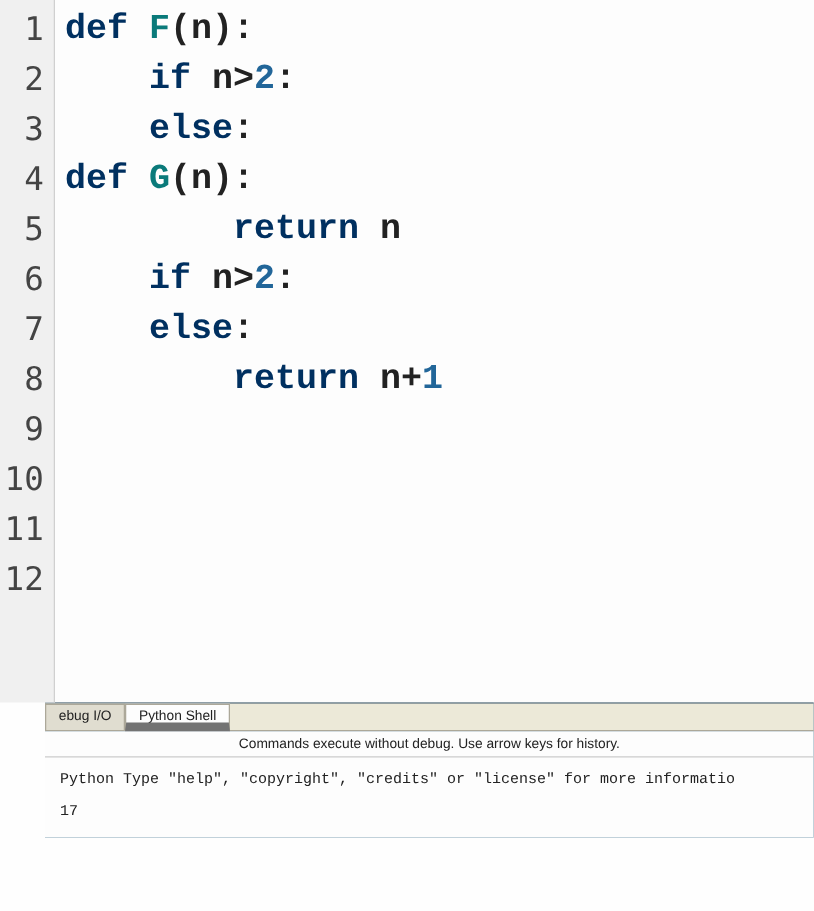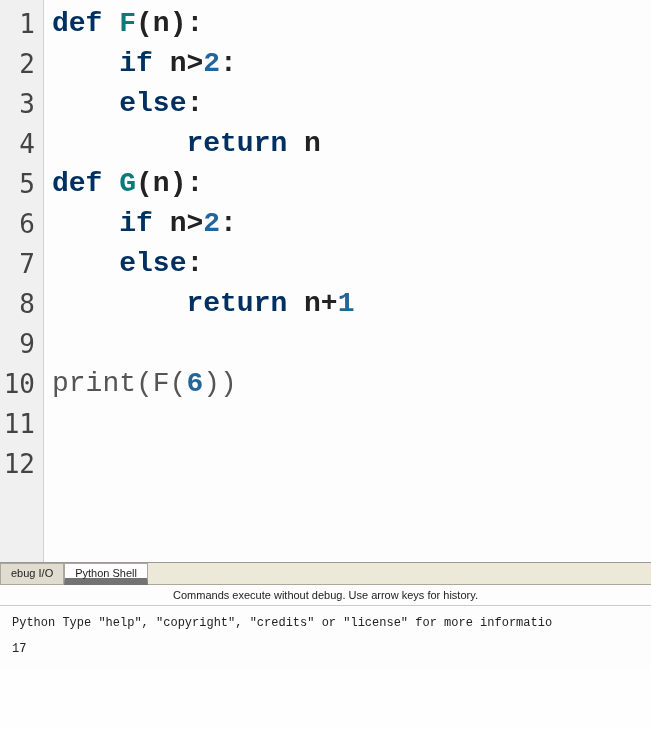--- a/index.html
+++ b/index.html
@@ -43,20 +43,21 @@
   }
   .kw { color: #003060; font-weight: bold; }
   .fn { color: #0a7a7a; font-weight: bold; }
   .num { color: #226699; font-weight: bold; }
   .plain { color: #222; font-weight: bold; }
   .call { color: #555; font-weight: normal; }
 
   .bottom-panel {
     border-top: 1px solid #999;
     background: #0c4a6e;
+    margin-left: 36px;
   }
   .tabs {
     display: flex;
     height: 22px;
     background: #ece9d8;
     border-bottom: 1px solid #aca899;
     font-family: Tahoma, sans-serif;
     font-size: 11px;
   }
   .tab {
@@ -112,27 +113,26 @@
     <div class="gutter-line">8</div>
     <div class="gutter-line">9</div>
     <div class="gutter-line">10</div>
     <div class="gutter-line">11</div>
     <div class="gutter-line">12</div>
   </div>
   <div class="code">
     <div class="code-line"><span class="kw">def</span><span class="plain"> </span><span class="fn">F</span><span class="plain">(n):</span></div>
     <div class="code-line"><span>    </span><span class="kw">if</span><span class="plain"> n&gt;</span><span class="num">2</span><span class="plain">:</span></div>
     <div class="code-line"><span>    </span><span class="kw">else</span><span class="plain">:</span></div>
+    <div class="code-line"><span class="kw">def</span><span class="plain"> </span><span class="fn">G</span><span class="plain">(n):</span></div>
     <div class="code-line"><span>        </span><span class="kw">return</span><span class="plain"> n</span></div>
-    <div class="code-line"><span class="kw">def</span><span class="plain"> </span><span class="fn">G</span><span class="plain">(n):</span></div>
     <div class="code-line"><span>    </span><span class="kw">if</span><span class="plain"> n&gt;</span><span class="num">2</span><span class="plain">:</span></div>
     <div class="code-line"><span>    </span><span class="kw">else</span><span class="plain">:</span></div>
     <div class="code-line"><span>        </span><span class="kw">return</span><span class="plain"> n+</span><span class="num">1</span></div>
     <div class="code-line">&nbsp;</div>
-    <div class="code-line"><span class="call">print</span><span class="call">(F(</span><span class="num">6</span><span class="call">))</span></div>
   </div>
 </div>
 
 <div class="bottom-panel">
   <div class="tabs">
     <div class="tab inactive">ebug I/O</div>
     <div class="tab active">Python Shell</div>
   </div>
   <div class="shell-area">
     <div class="shell-header">Commands execute without debug.  Use arrow keys for history.</div>

